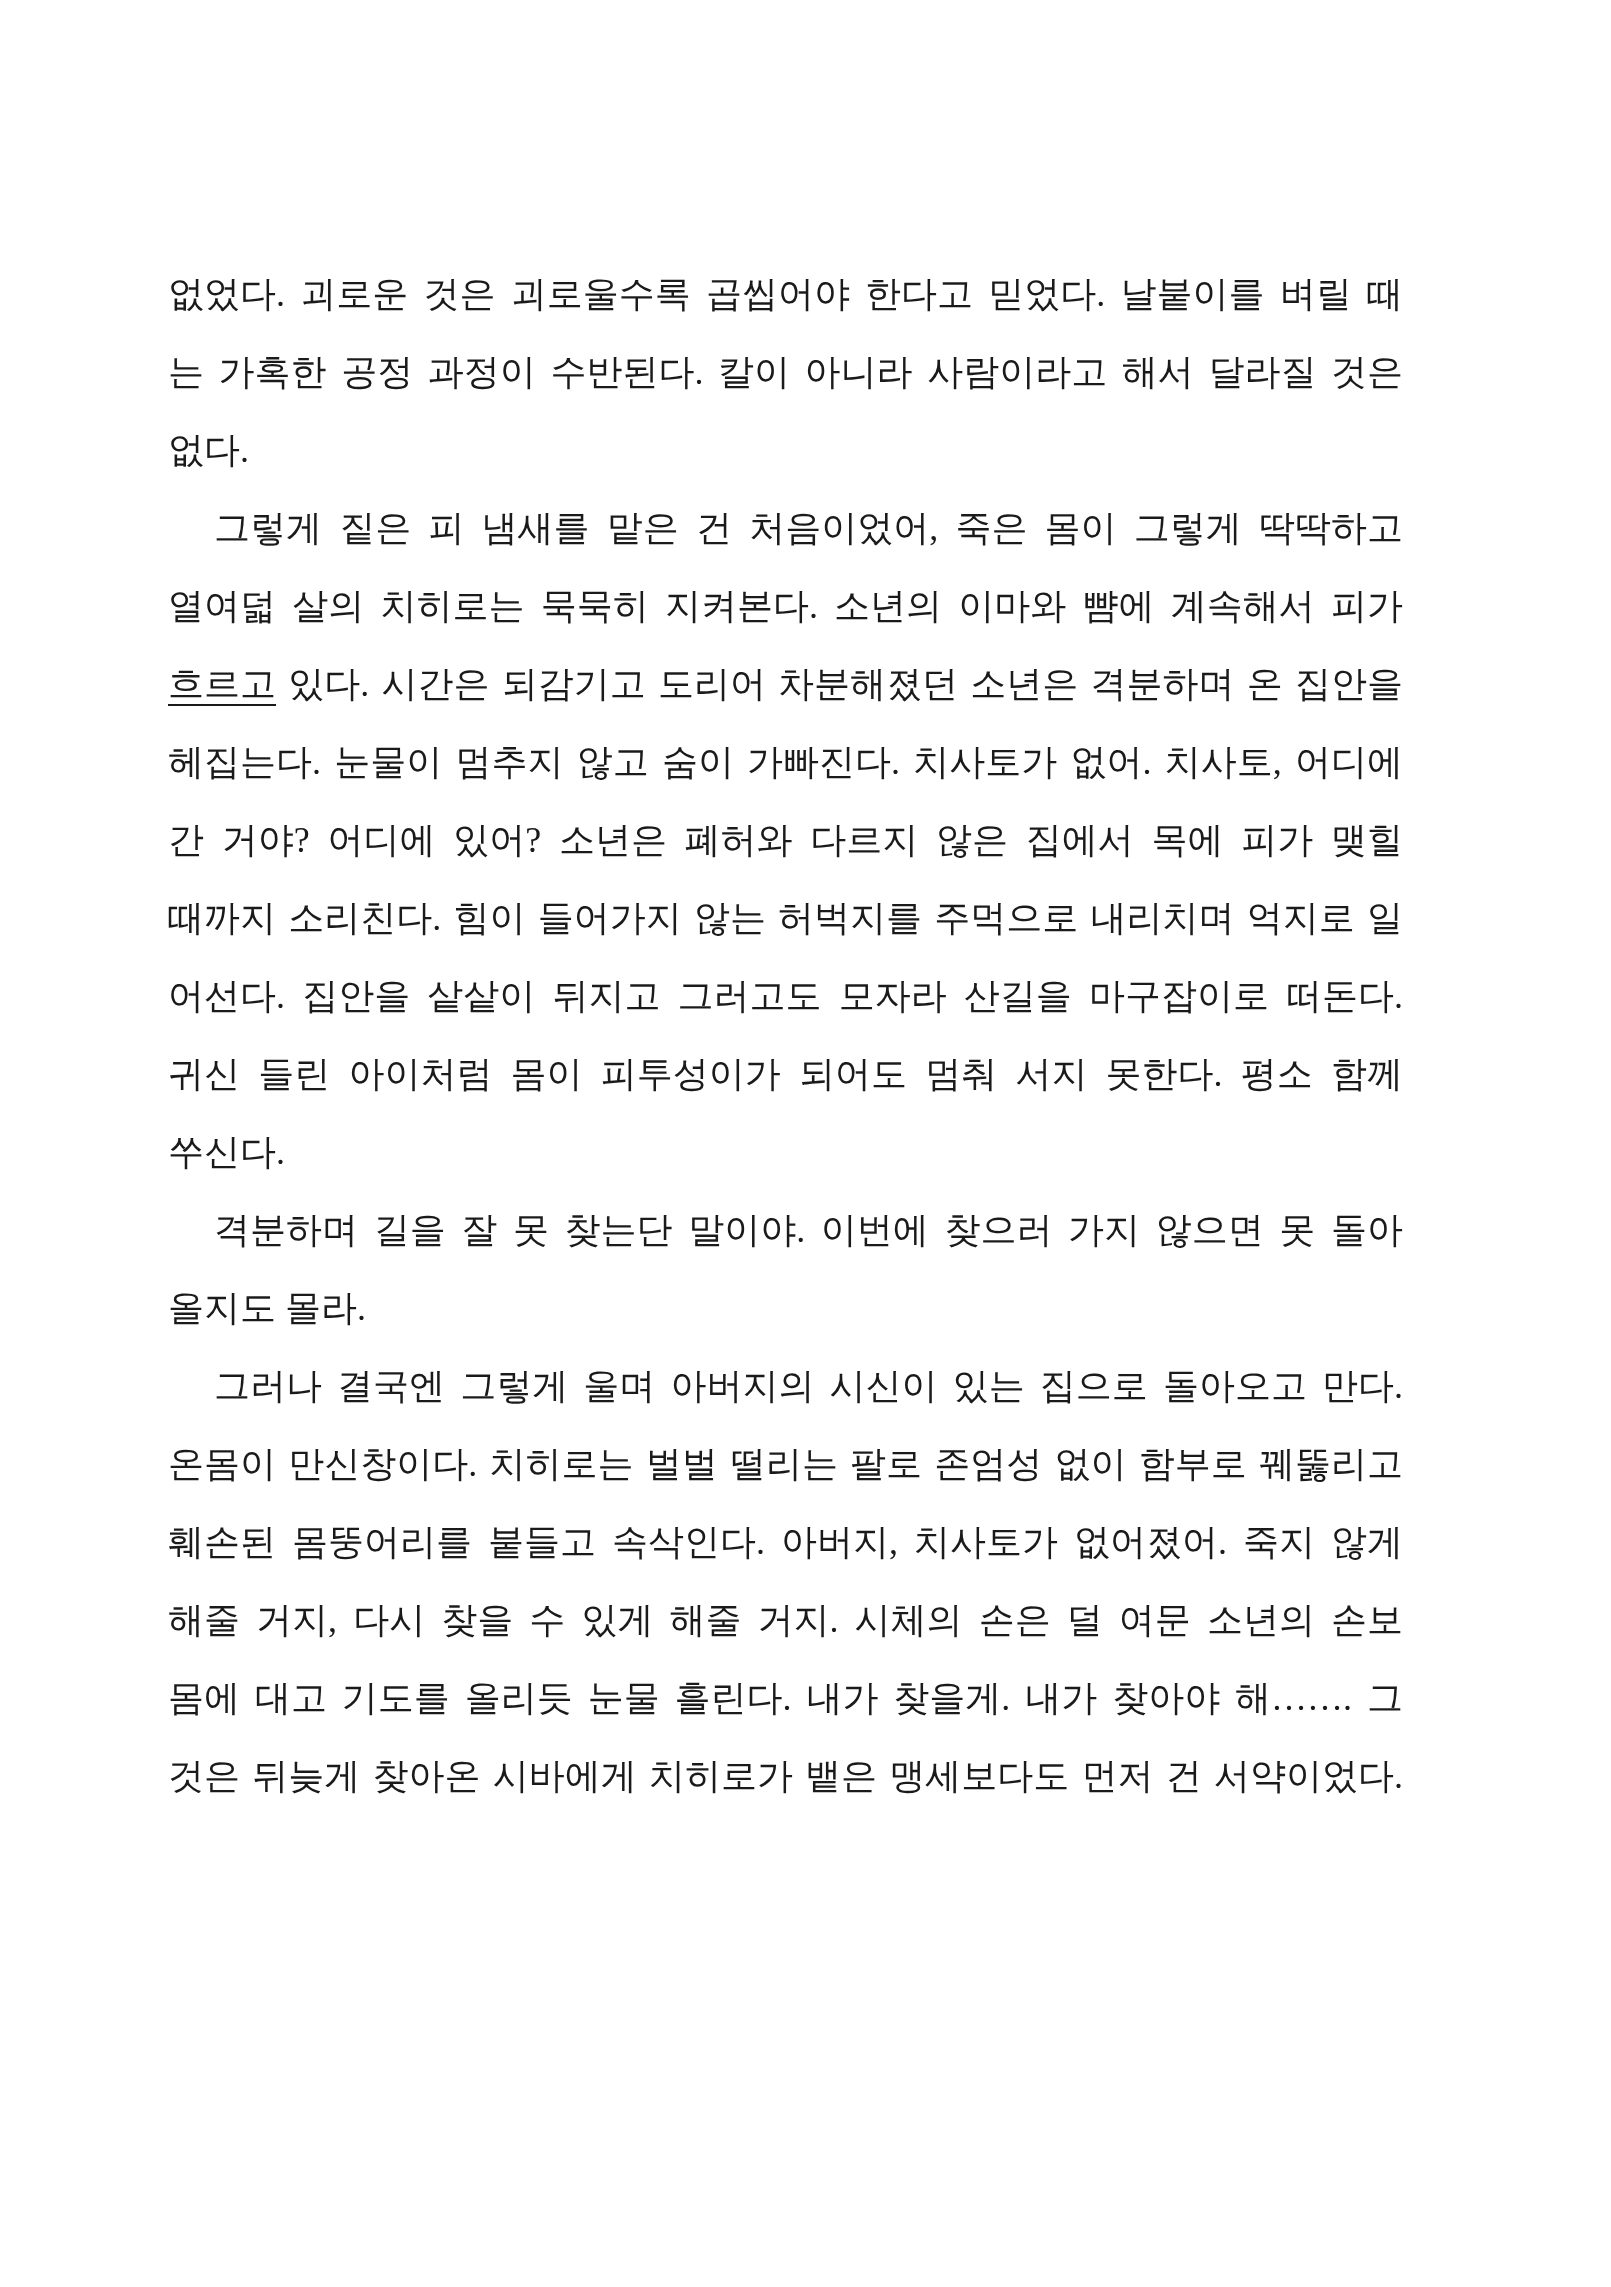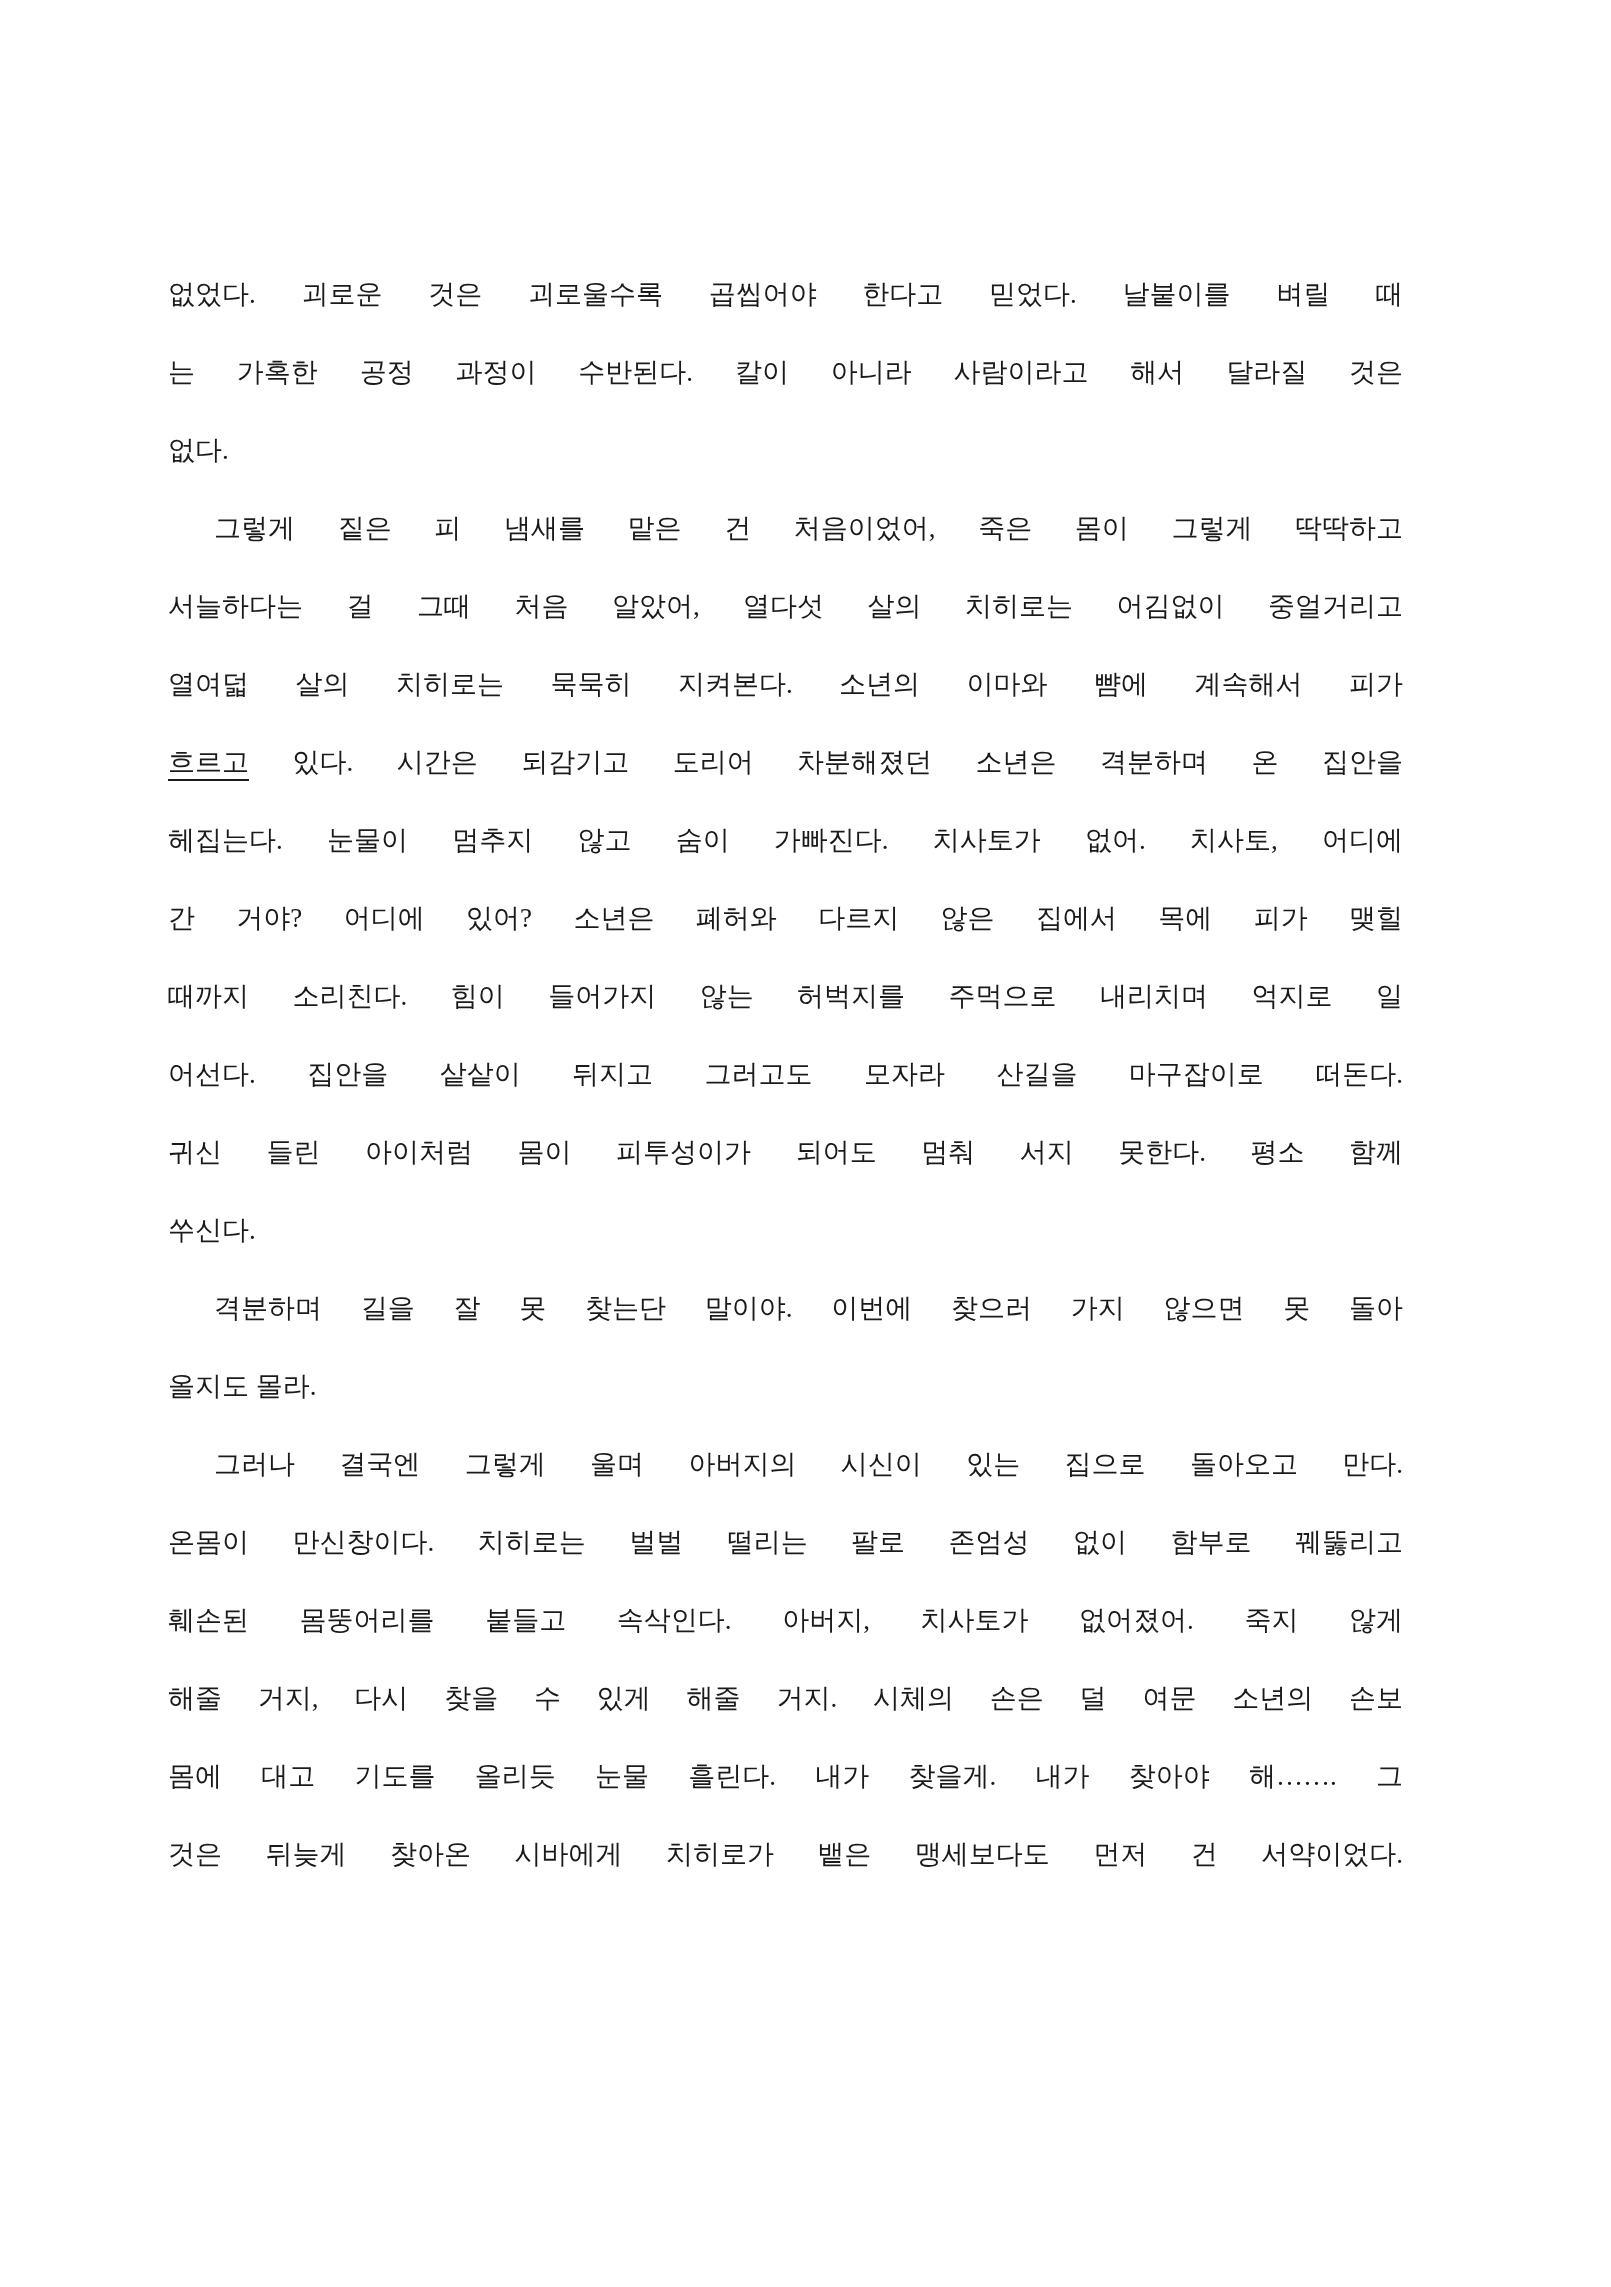--- a/index.html
+++ b/index.html
@@ -20,21 +20,21 @@
     font-family: "Liberation Serif", "DejaVu Serif", serif;
     color: #1a1a1a;
   }
   .text-block {
     position: absolute;
     left: 168px;
     top: 255px;
     width: 1235px;
   }
   .line {
-    font-size: 27px;
+    font-size: 36px;
     line-height: 78px;
     height: 78px;
     color: #1a1a1a;
     text-align: left;
     overflow: hidden;
   }
   .line.justify {
     text-align: justify;
     text-align-last: justify;
   }
@@ -49,21 +49,20 @@
 </style>
 </head>
 <body>
 
 <div class="page">
   <div class="text-block" id="text-block">
       <div class="line justify">없었다. 괴로운 것은 괴로울수록 곱씹어야 한다고 믿었다. 날붙이를 벼릴 때</div>
       <div class="line justify">는 가혹한 공정 과정이 수반된다. 칼이 아니라 사람이라고 해서 달라질 것은</div>
       <div class="line">없다.</div>
       <div class="line indent justify">그렇게 짙은 피 냄새를 맡은 건 처음이었어, 죽은 몸이 그렇게 딱딱하고</div>
-      <div class="line justify">서늘하다는 걸 그때 처음 알았어, 열다섯 살의 치히로는 어김없이 중얼거리고</div>
       <div class="line justify">열여덟 살의 치히로는 묵묵히 지켜본다. 소년의 이마와 뺨에 계속해서 피가</div>
       <div class="line justify"><span class="u">흐르고</span> 있다. 시간은 되감기고 도리어 차분해졌던 소년은 격분하며 온 집안을</div>
       <div class="line justify">헤집는다. 눈물이 멈추지 않고 숨이 가빠진다. 치사토가 없어. 치사토, 어디에</div>
       <div class="line justify">간 거야? 어디에 있어? 소년은 폐허와 다르지 않은 집에서 목에 피가 맺힐</div>
       <div class="line justify">때까지 소리친다. 힘이 들어가지 않는 허벅지를 주먹으로 내리치며 억지로 일</div>
       <div class="line justify">어선다. 집안을 샅샅이 뒤지고 그러고도 모자라 산길을 마구잡이로 떠돈다.</div>
       <div class="line justify">귀신 들린 아이처럼 몸이 피투성이가 되어도 멈춰 서지 못한다. 평소 함께</div>
       <div class="line">쑤신다.</div>
       <div class="line indent justify">격분하며 길을 잘 못 찾는단 말이야. 이번에 찾으러 가지 않으면 못 돌아</div>
       <div class="line">올지도 몰라.</div>

